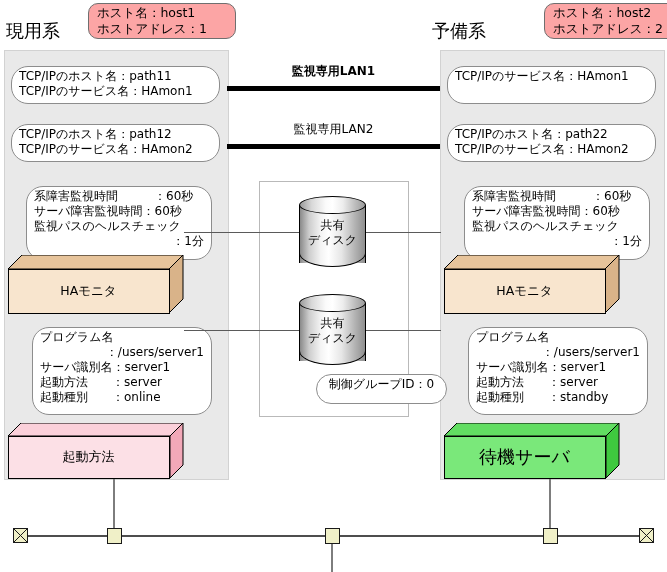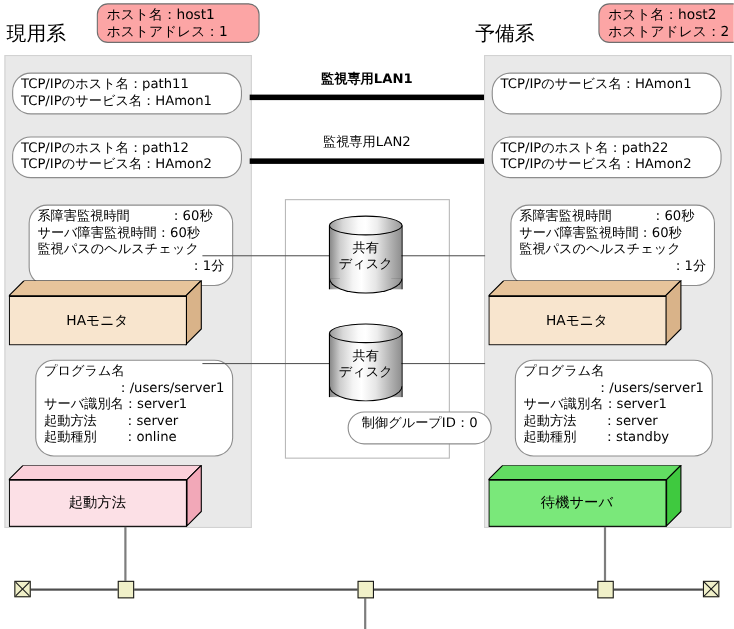--- a/index.html
+++ b/index.html
@@ -180,21 +180,21 @@
   <div class="ln">起動方法　　：server</div>
   <div class="ln">起動種別　　：standby</div>
 </div>
 
 <div class="box3d" style="left:444px;top:423px;width:176px;height:56px;">
   <svg width="176" height="56" style="position:absolute;left:0;top:0;">
     <polygon points="0,13 13,0 175,0 162,13" fill="#62dd62" stroke="#000" stroke-width="1"></polygon>
     <polygon points="162,13 175,0 175,42 162,55" fill="#3fc93f" stroke="#000" stroke-width="1"></polygon>
     <rect x="0.5" y="13.5" width="161" height="42" fill="#7ae87a" stroke="#000" stroke-width="1"></rect>
   </svg>
-  <div style="position:absolute;left:0;top:13px;width:161px;height:42px;display:flex;align-items:center;justify-content:center;font-size:13px;">待機サーバ</div>
+  <div style="position:absolute;left:0;top:13px;width:161px;height:42px;display:flex;align-items:center;justify-content:center;font-size:18px;">待機サーバ</div>
 </div>
 
 <div class="lanlabel" style="left:262px;top:63px;width:143px;font-weight:bold;">監視専用LAN1</div>
 <div class="lanbar" style="left:227px;top:86px;width:213px;"></div>
 
 <div class="lanlabel" style="left:262px;top:121px;width:143px;">監視専用LAN2</div>
 <div class="lanbar" style="left:227px;top:144px;width:213px;"></div>
 
 <div class="centerbox" style="left:259px;top:181px;width:148px;height:234px;"></div>
 

